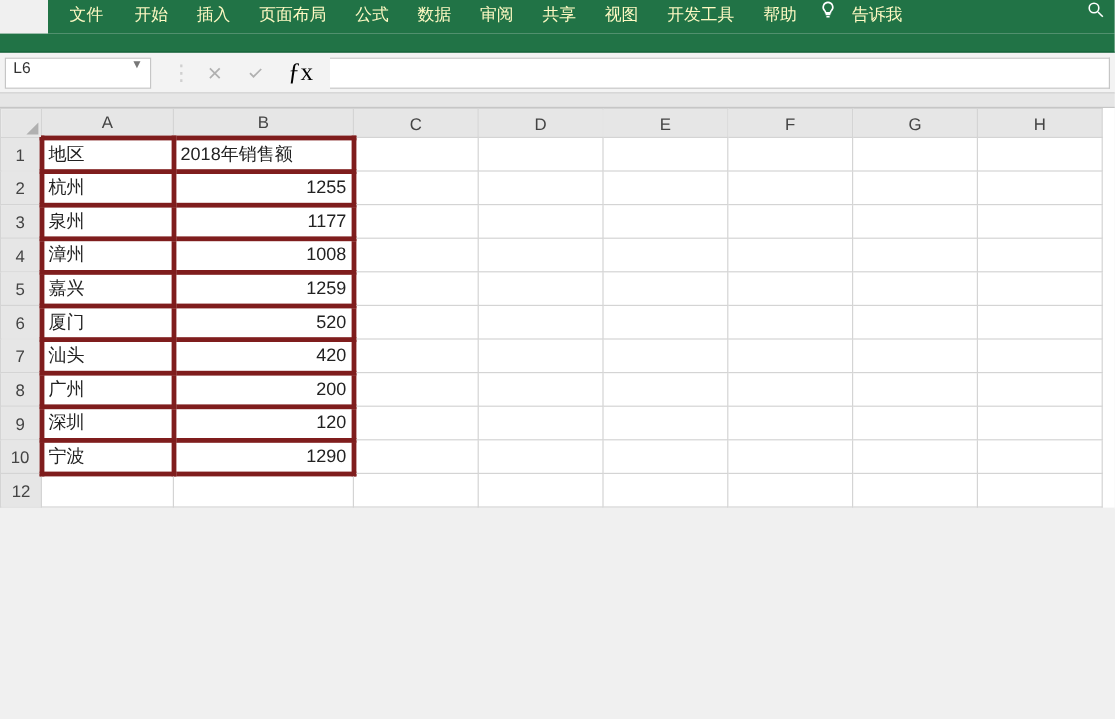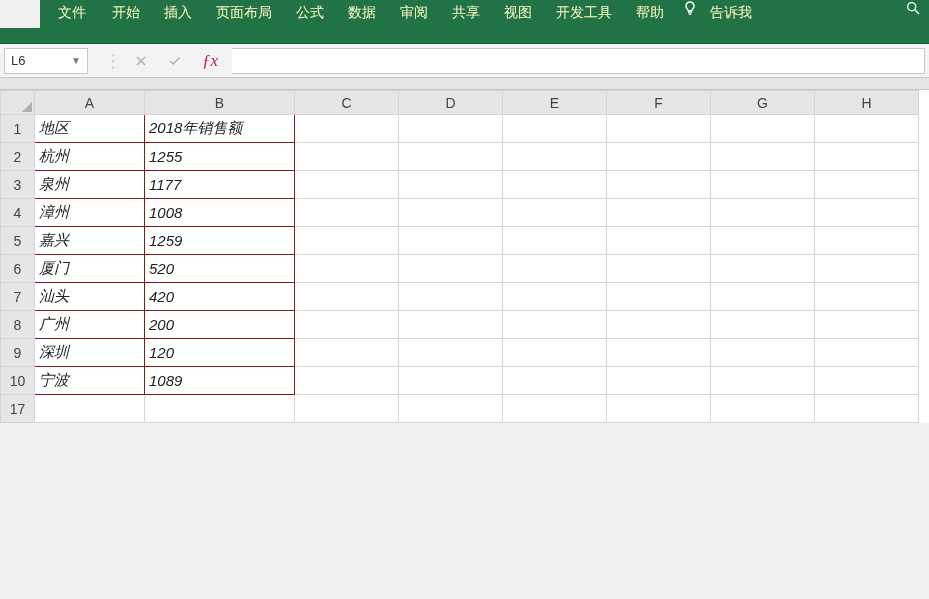--- a/index.html
+++ b/index.html
@@ -54,26 +54,26 @@
 
 .formula-row {
   display: flex;
   align-items: center;
   height: 34px;
   background: #f3f3f3;
   border-bottom: 1px solid #c6c6c6;
   padding: 4px;
 }
 .namebox {
-  width: 84px;
+  width: 122px;
   height: 26px;
   background: #fff;
   border: 1px solid #c6c6c6;
   display: flex;
-  align-items: center;
+  align-items: flex-start;
   padding: 0 6px;
   font-size: 13px;
   color: #333;
   position: relative;
 }
 .namebox-text { flex: 1; }
 .namebox-dd {
   font-size: 10px;
   color: #777;
 }
@@ -84,24 +84,23 @@
   padding: 0 14px 0 22px;
   color: #b0b0b0;
 }
 .formula-btns .sep {
   color: #d0d0d0;
   font-size: 18px;
   margin-right: -6px;
   margin-left: -6px;
 }
 .fx-icon {
-  font-style: italic;
   font-family: "Times New Roman", serif;
-  color: #be185d;
-  font-size: 17px;
+  color: #000000;
+  font-size: 21px;
 }
 .formula-input {
   flex: 1;
   height: 26px;
   background: #fff;
   border: 1px solid #c6c6c6;
   border-left: none;
   padding: 0 6px;
 }
 
@@ -159,25 +158,24 @@
   font-size: 14px;
   color: #444;
   width: 34px;
 }
 .col-A { width: 110px; }
 .col-B { width: 150px; }
 .col-CDEFGH { width: 104px; }
 
 
 td.databorder {
-  border: 1px solid #7f1d1d;
-  font-style: italic;
+  border: 4px solid #7f1d1d;
 }
 td.text-l { text-align: left; }
-td.text-r { text-align: left; }
+td.text-r { text-align: right; }
 
 svg { display: block; }
 .icon-svg { width: 16px; height: 16px; }
 </style>
 </head>
 <body>
 
 <div class="ribbon">
   <div class="ribbon-item file">文件</div>
   <div class="ribbon-item">开始</div>
@@ -353,30 +351,30 @@
           <td></td>
           <td></td>
           <td></td>
           <td></td>
           <td></td>
           <td></td>
         </tr>
         <tr>
           <th class="rowhdr">10</th>
           <td class="databorder text-l">宁波</td>
-          <td class="databorder text-r">1089</td>
-          <td></td>
-          <td></td>
-          <td></td>
-          <td></td>
-          <td></td>
-          <td></td>
-        </tr>
-        <tr>
-          <th class="rowhdr">17</th>
+          <td class="databorder text-r">1290</td>
+          <td></td>
+          <td></td>
+          <td></td>
+          <td></td>
+          <td></td>
+          <td></td>
+        </tr>
+        <tr>
+          <th class="rowhdr">12</th>
           <td></td>
           <td></td>
           <td></td>
           <td></td>
           <td></td>
           <td></td>
           <td></td>
           <td></td>
         </tr>
       </tbody>

